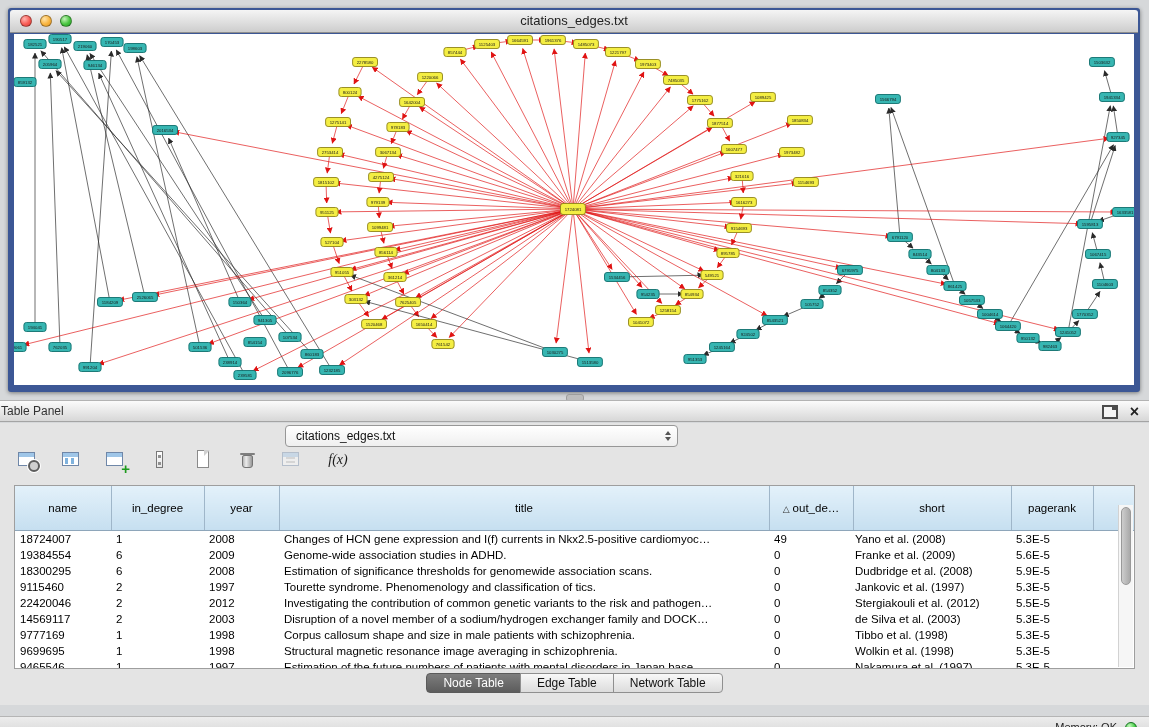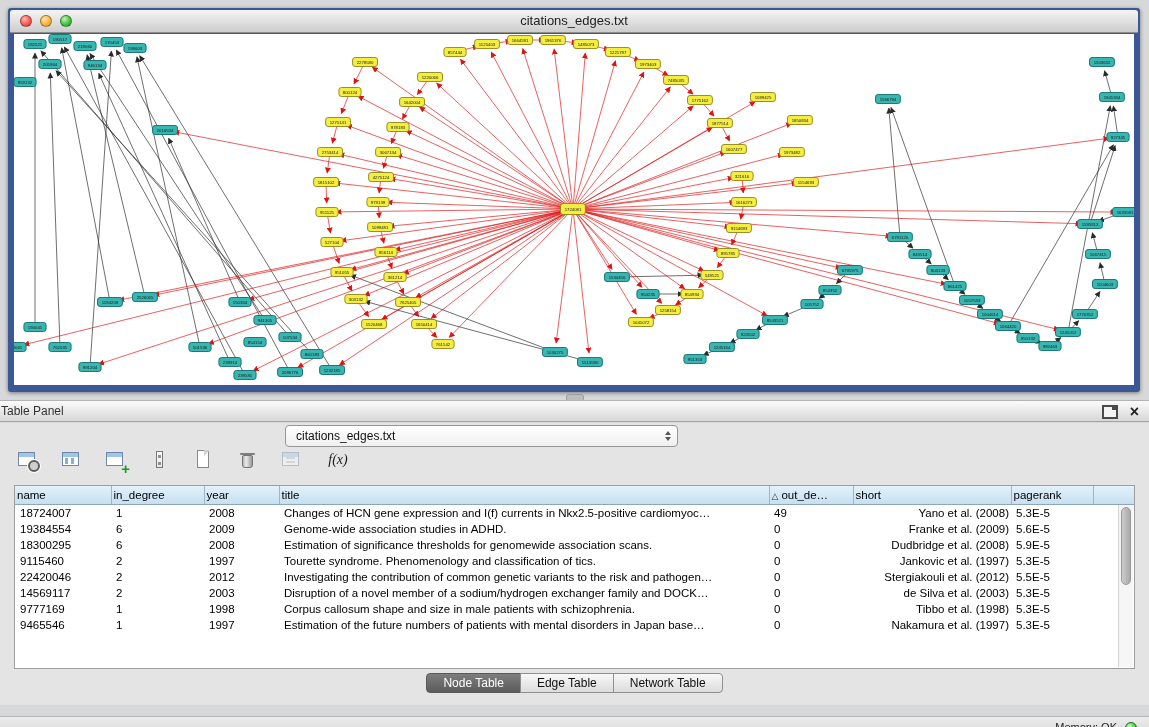--- a/index.html
+++ b/index.html
@@ -74,27 +74,27 @@
   .combo-arrows{display:flex;flex-direction:column;align-items:center;gap:2px}
   .combo-arrows .up{width:0;height:0;border-left:3.5px solid transparent;border-right:3.5px solid transparent;
        border-bottom:4px solid #555}
   .combo-arrows .dn{width:0;height:0;border-left:3.5px solid transparent;border-right:3.5px solid transparent;
        border-top:4px solid #555}
 
   
   .table-box{position:absolute;left:14px;top:62px;width:1121px;height:184px;box-sizing:border-box;
        background:#fff;border:1px solid #9e9e9e;overflow:hidden}
   table{border-collapse:collapse;table-layout:fixed;width:1119px}
-  thead th{height:18px;box-sizing:border-box;font-size:11.5px;font-weight:normal;color:#000;
+  thead th{height:32px;box-sizing:border-box;font-size:11.5px;font-weight:normal;color:#000;
        background:linear-gradient(#e3f1fa,#c6dff0);border-right:1px solid #9fb6c9;
-       border-bottom:1px solid #8ea6ba;white-space:nowrap;overflow:hidden;text-align:left;padding:3px 2px}
+       border-bottom:1px solid #8ea6ba;white-space:nowrap;overflow:hidden;text-align:center;padding:16px 2px}
   thead th .sort{font-size:9px;margin-right:3px;color:#333}
   tbody td{height:16px;box-sizing:border-box;font-size:11.5px;line-height:16px;color:#000;
        white-space:nowrap;overflow:hidden;padding:0 0 0 5px;background:#fff}
-  tbody td.c5{text-align:right;padding:0 2px}
+  tbody td.c5{text-align:left;padding:0 2px}
   .vscroll{position:absolute;top:19px;right:1px;bottom:1px;width:15px;background:#f6f6f6;
        border-left:1px solid #d2d2d2;box-sizing:border-box}
   .vthumb{position:absolute;left:2px;top:2px;width:10px;height:78px;border-radius:6px;
        background:linear-gradient(90deg,#cdcdcd,#a9a9a9);border:1px solid #999;box-sizing:border-box}
 
   
   .tabs{position:absolute;left:0;right:0;top:250px;display:flex;justify-content:center}
   .tab{height:20px;line-height:18px;font-size:12px;font-family:"Liberation Sans",sans-serif;
        padding:0 16px;border:1px solid #8f8f8f;margin-left:-1px;box-sizing:border-box;
        background:linear-gradient(#f8f8f8,#dcdcdc);color:#111;cursor:default}
@@ -814,20 +814,30 @@
             <td class="c0">9777169</td>
             <td class="c1">1</td>
             <td class="c2">1998</td>
             <td class="c3">Corpus callosum shape and size in male patients with schizophrenia.</td>
             <td class="c4">0</td>
             <td class="c5">Tibbo et al. (1998)</td>
             <td class="c6">5.3E-5</td>
             <td></td>
           </tr>
           <tr>
+            <td class="c0">9699695</td>
+            <td class="c1">1</td>
+            <td class="c2">1998</td>
+            <td class="c3">Structural magnetic resonance image averaging in schizophrenia.</td>
+            <td class="c4">0</td>
+            <td class="c5">Wolkin et al. (1998)</td>
+            <td class="c6">5.3E-5</td>
+            <td></td>
+          </tr>
+          <tr>
             <td class="c0">9465546</td>
             <td class="c1">1</td>
             <td class="c2">1997</td>
             <td class="c3">Estimation of the future numbers of patients with mental disorders in Japan base…</td>
             <td class="c4">0</td>
             <td class="c5">Nakamura et al. (1997)</td>
             <td class="c6">5.3E-5</td>
             <td></td>
           </tr>
         </tbody>

